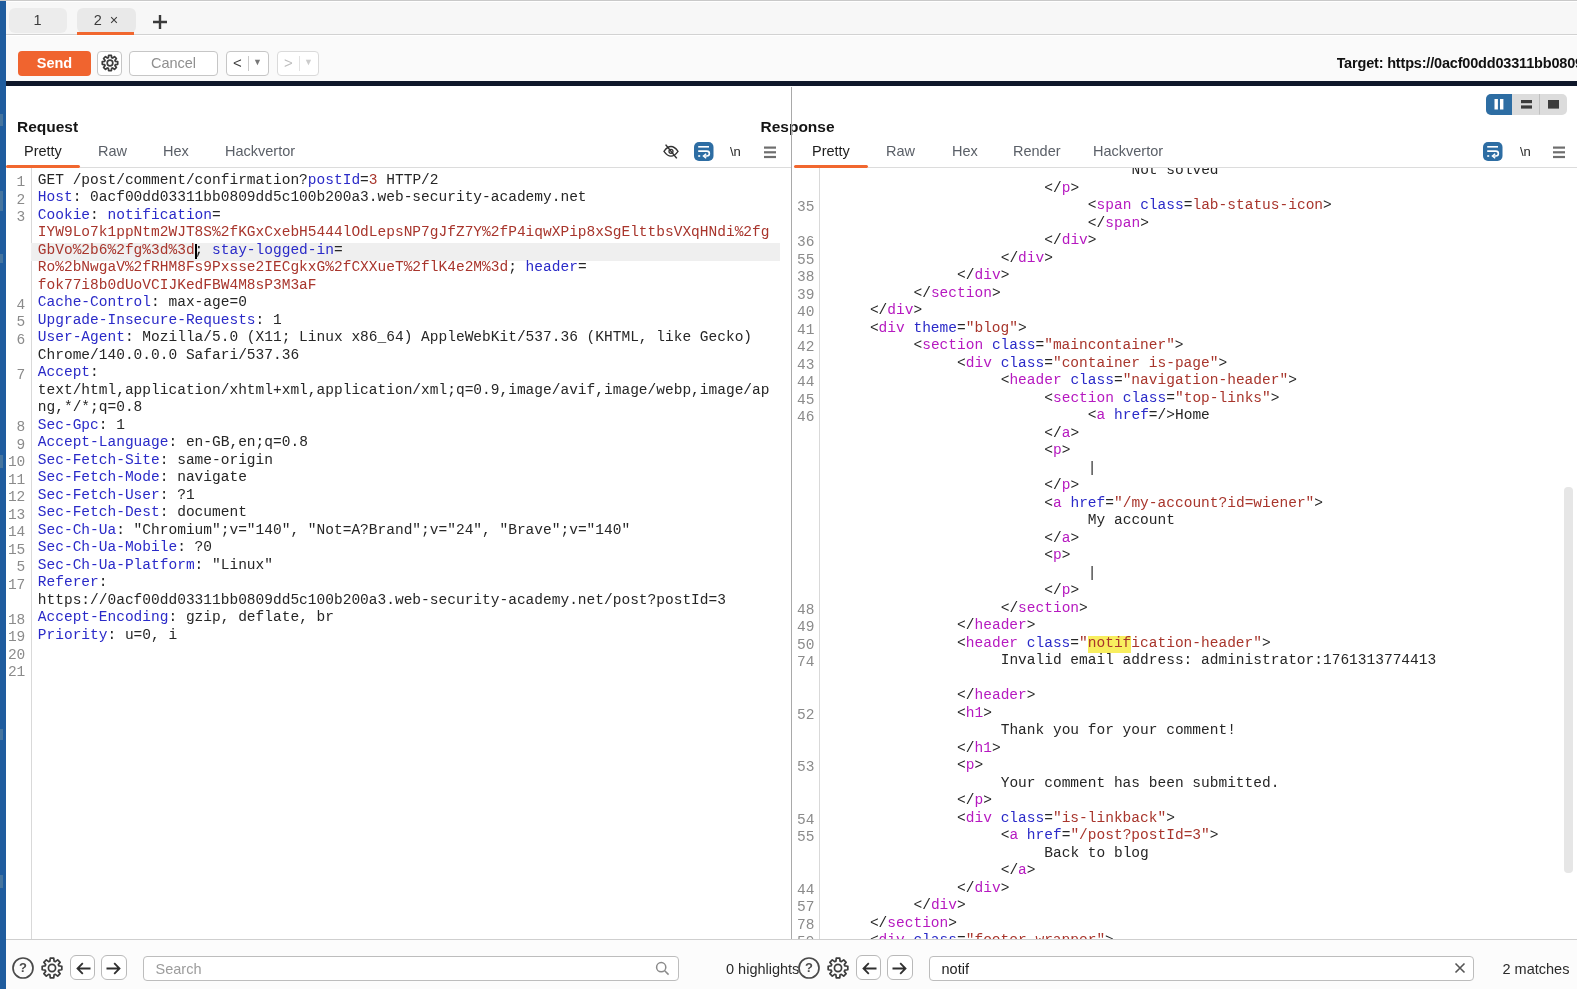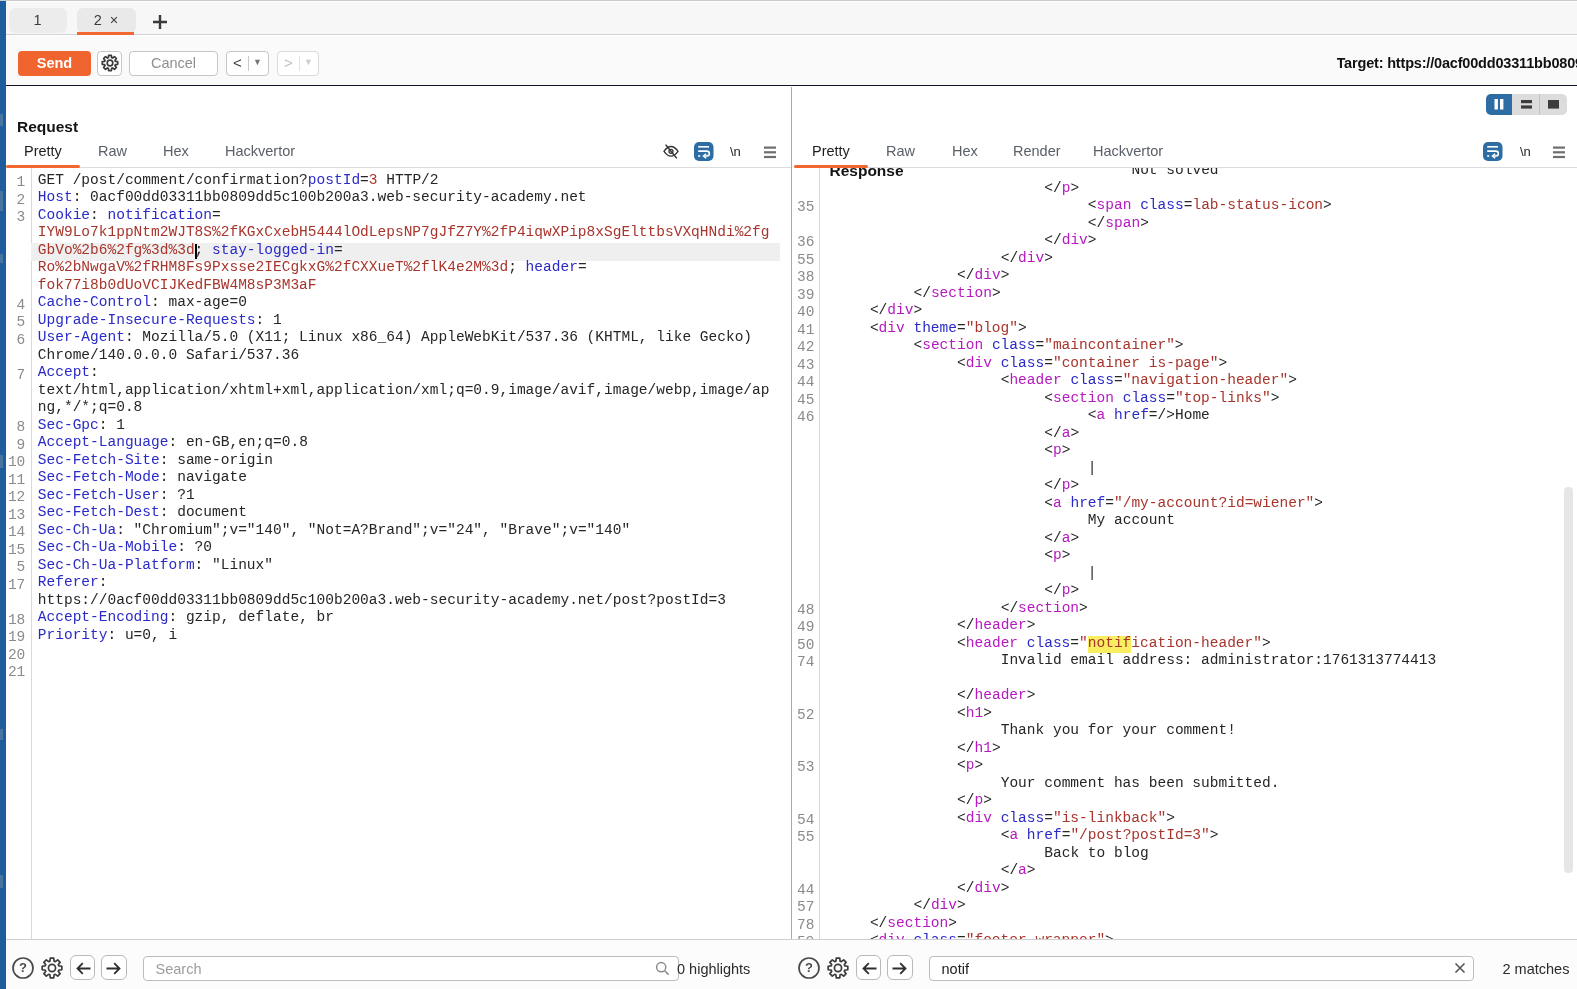--- a/index.html
+++ b/index.html
@@ -1,20 +1,20 @@
 <!DOCTYPE html>
 <html><head><meta charset="utf-8"><style>
 * { margin:0; padding:0; box-sizing:border-box; }
 html,body { width:1577px; height:989px; overflow:hidden; background:#fff;
   font-family:"Liberation Sans",sans-serif; }
 #app { position:relative; width:1577px; height:989px; border-top:1px solid #c9c9c9; }
 #strip { position:absolute; left:0; top:0; width:5.5px; height:989px; background:#1f5c9e; z-index:30; }
 #tabbar { position:absolute; left:5.5px; top:1px; width:1571.5px; height:33px; background:#f7f7f7; border-bottom:1px solid #d2d2d2; }
 .tab { position:absolute; top:6px; height:25px; border-radius:6px; background:#ececec; color:#3c3c3c; font-size:14.5px; text-align:center; line-height:25px; }
-#toolbar { position:absolute; left:5.5px; top:35px; width:1571.5px; height:50px; background:#fafafa; border-bottom:1px solid #0f172a; }
+#toolbar { position:absolute; left:5.5px; top:35px; width:1571.5px; height:50px; background:#fafafa; border-bottom:5px solid #0f172a; }
 .btn { position:absolute; top:15px; height:25px; background:#fff; border:1px solid #c6c6c6; border-radius:4px; font-size:14.5px; }
 #send { position:absolute; left:12.5px; top:15px; width:73px; height:25px; background:#f0642f; border-radius:4px; color:#fff; font-size:14.5px; font-weight:bold; text-align:center; line-height:25px; }
 #target { position:absolute; left:1331px; top:19px; width:246px; overflow:hidden; white-space:nowrap; font-size:14.5px; font-weight:bold; letter-spacing:-0.18px; color:#111; }
 #content { position:absolute; left:5.5px; top:86px; width:1300px; height:852px; background:#fff; }
 #vdiv { position:absolute; left:790.5px; top:86px; width:1.5px; height:903px; background:#a9a9a9; }
 .ptitle { position:absolute; top:31px; font-size:15.5px; font-weight:bold; color:#141414; }
 .ptab { position:absolute; top:56px; height:26px; font-size:14.5px; color:#5b6068; text-align:center; }
 .ptab.sel { color:#1d1d1d; }
 .tabline { position:absolute; top:80px; height:1px; background:#dcdcdc; }
 .orange { position:absolute; top:77.5px; height:3.5px; background:#f1672f; border-radius:2px; }
@@ -92,21 +92,21 @@
         <path d="M12.2 11.7 L9.4 14 L12.2 16.3" fill="none" stroke="#fff" stroke-width="1.4"></path>
         <line x1="4.2" y1="14" x2="6.2" y2="14" stroke="#fff" stroke-width="1.6"></line>
       </svg>
   <div style="position:absolute;left:724.5px;top:57.5px;font-size:13px;line-height:13px;color:#1e1e1e">\n</div>
   <svg width="12" height="13" viewBox="0 0 12 13" style="position:absolute;left:758.5px;top:58.5px">
         <rect y="0.5" width="12" height="2.2" fill="#6e6e6e"></rect>
         <rect y="5.2" width="12" height="2.2" fill="#6e6e6e"></rect>
         <rect y="9.9" width="12" height="2.2" fill="#6e6e6e"></rect>
       </svg>
 
-  <div class="ptitle" style="left:824px;margin-top:44px;">Response</div>
+  <div class="ptitle" style="left:755px;">Response</div>
   <div class="ptab sel" style="left:806.5px;">Pretty</div>
   <div class="ptab" style="left:880.5px;">Raw</div>
   <div class="ptab" style="left:946.5px;">Hex</div>
   <div class="ptab" style="left:1007.5px;">Render</div>
   <div class="ptab" style="left:1087.5px;">Hackvertor</div>
   <div class="orange" style="left:788px;width:74px;"></div>
   <div class="tabline" style="left:862px;width:709.5px;"></div>
   <svg width="19.5" height="19" viewBox="0 0 19.5 19" style="position:absolute;left:1477.5px;top:55px">
         <rect x="0" y="0" width="19.5" height="19" rx="5" fill="#2d6da3"></rect>
         <line x1="4.2" y1="4.8" x2="15" y2="4.8" stroke="#fff" stroke-width="1.6"></line>
@@ -285,21 +285,21 @@
         <svg width="19" height="17" viewBox="0 0 19 17" style="position:absolute;left:3px;top:3.5px">
           <path d="M1.5 8.5 H14.5 M9.2 3.2 L14.5 8.5 L9.2 13.8" fill="none" stroke="#2f2f2f" stroke-width="1.8"></path>
         </svg>
       </div>
       <div class="sfield" style="left:142.5px;top:954.5px;width:536.5px"></div>
       <div class="sph" style="left:155.5px;top:959.5px">Search</div>
       <svg width="15" height="15" viewBox="0 0 15 15" style="position:absolute;left:655px;top:960px">
         <circle cx="6.2" cy="6.2" r="4.6" fill="none" stroke="#8a8a8a" stroke-width="1.5"></circle>
         <line x1="9.7" y1="9.7" x2="13.6" y2="13.6" stroke="#8a8a8a" stroke-width="1.5"></line>
       </svg>
-      <div class="shl" style="left:677px;top:959.5px">0 highlights</div>
+      <div class="shl" style="left:726px;top:959.5px">0 highlights</div>
       <svg width="22" height="22" viewBox="0 0 22 22" style="position:absolute;left:797.8px;top:956px">
         <circle cx="11" cy="11" r="10" fill="none" stroke="#4a4a4a" stroke-width="1.7"></circle>
         <text x="11" y="15.4" text-anchor="middle" font-family="Liberation Sans" font-size="13" font-weight="bold" fill="#4a4a4a">?</text>
       </svg>
       <svg width="22" height="22" viewBox="0 0 22 22" style="position:absolute;left:826.6px;top:956px">
         <path d="M9.27 1.19 L12.73 1.19 L13.09 4.17 L14.35 4.69 L16.72 2.84 L19.16 5.28 L17.31 7.65 L17.83 8.91 L20.81 9.27 L20.81 12.73 L17.83 13.09 L17.31 14.35 L19.16 16.72 L16.72 19.16 L14.35 17.31 L13.09 17.83 L12.73 20.81 L9.27 20.81 L8.91 17.83 L7.65 17.31 L5.28 19.16 L2.84 16.72 L4.69 14.35 L4.17 13.09 L1.19 12.73 L1.19 9.27 L4.17 8.91 L4.69 7.65 L2.84 5.28 L5.28 2.84 L7.65 4.69 L8.91 4.17 Z" fill="none" stroke="#3c3c3c" stroke-width="1.71" stroke-linejoin="round"></path>
         <circle cx="11.0" cy="11.0" r="3.57" fill="none" stroke="#3c3c3c" stroke-width="1.71"></circle>
       </svg>
       <div class="sqbtn" style="left:855.5px;top:954px">
         <svg width="19" height="17" viewBox="0 0 19 17" style="position:absolute;left:3px;top:3.5px">

